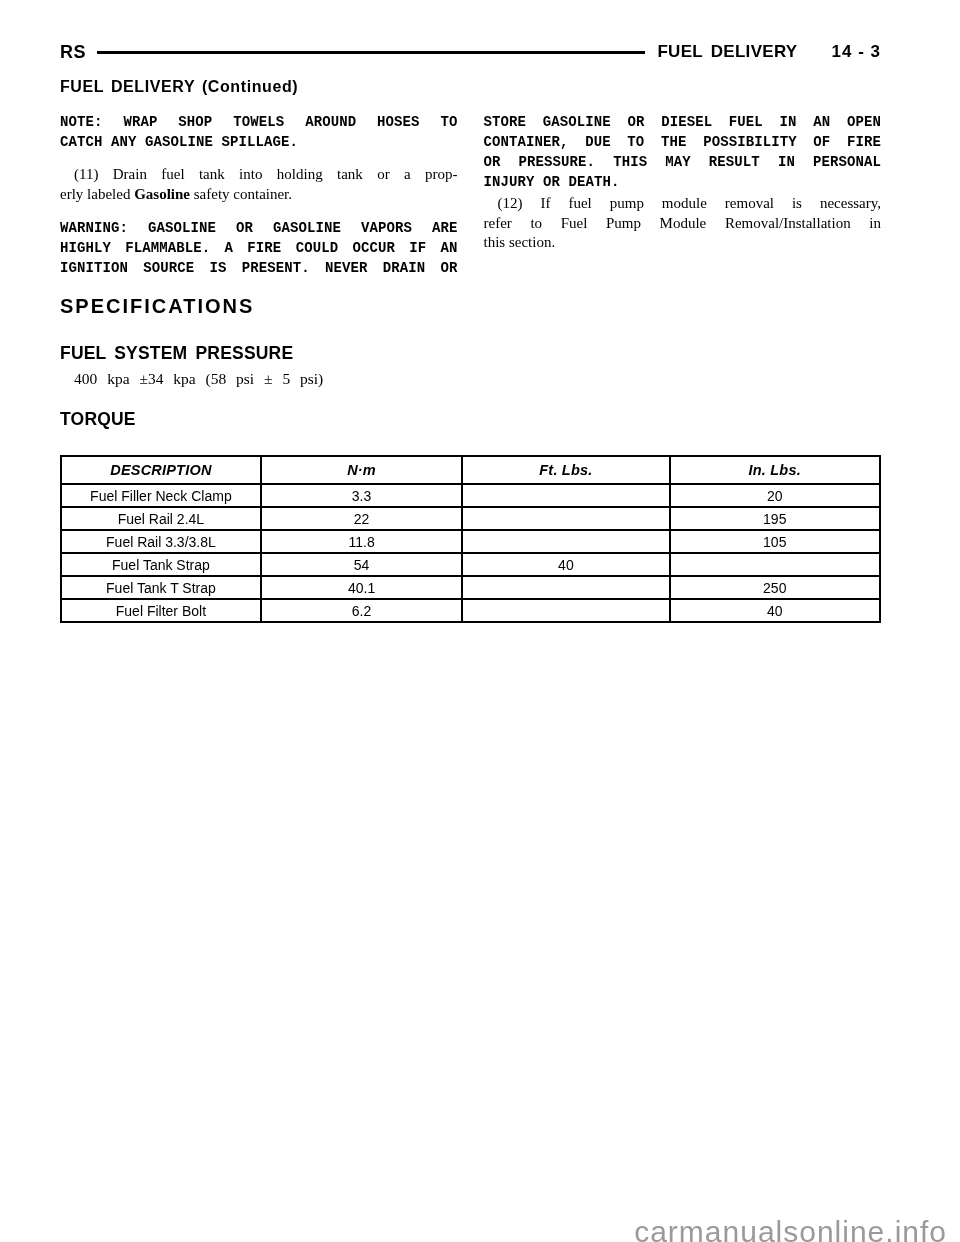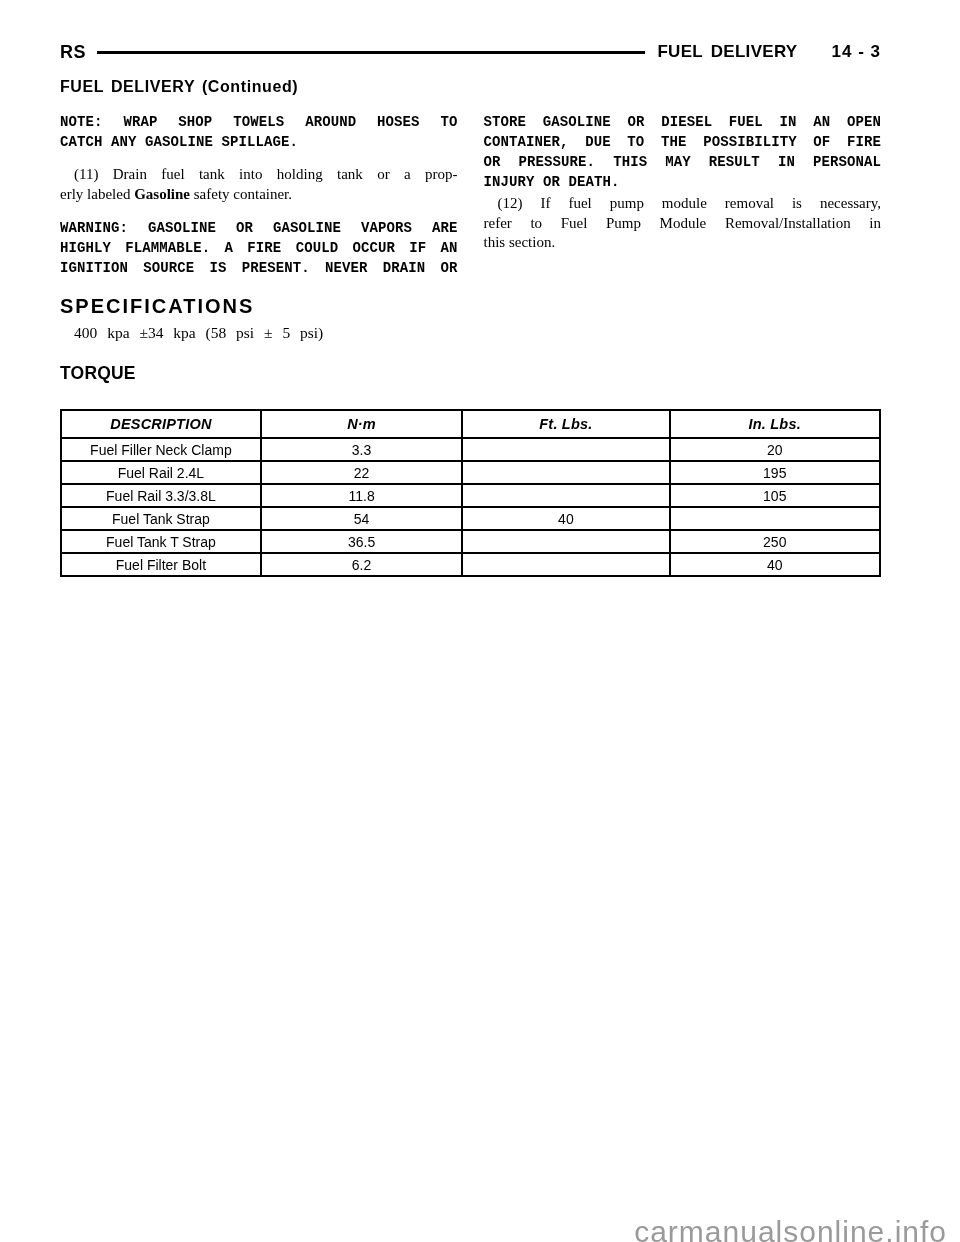--- a/index.html
+++ b/index.html
@@ -149,20 +149,21 @@
         <span class="line jline indent">(12) If fuel pump module removal is necessary,</span>
         <span class="line jline">refer to Fuel Pump Module Removal/Installation in</span>
         <span class="line">this section.</span>
       </p>
 
     </div>
   </div>
 
   <div class="spec-heading">SPECIFICATIONS</div>
 
+  <div class="sub-heading m-fsp">FUEL SYSTEM PRESSURE</div>
   <div class="pressure-value">400 kpa ±34 kpa (58 psi ± 5 psi)</div>
 
   <div class="sub-heading m-trq">TORQUE</div>
 
   <table class="torque">
     <colgroup>
       <col class="c-desc">
         <col class="c-nm">
         <col class="c-ft">
         <col class="c-in">
@@ -195,21 +196,21 @@
         <td>105</td>
       </tr>
       <tr>
         <td>Fuel Tank Strap</td>
         <td>54</td>
         <td>40</td>
         <td></td>
       </tr>
       <tr>
         <td>Fuel Tank T Strap</td>
-        <td>36.5</td>
+        <td>40.1</td>
         <td></td>
         <td>250</td>
       </tr>
       <tr>
         <td>Fuel Filter Bolt</td>
         <td>6.2</td>
         <td></td>
         <td>40</td>
       </tr>
     </tbody>

